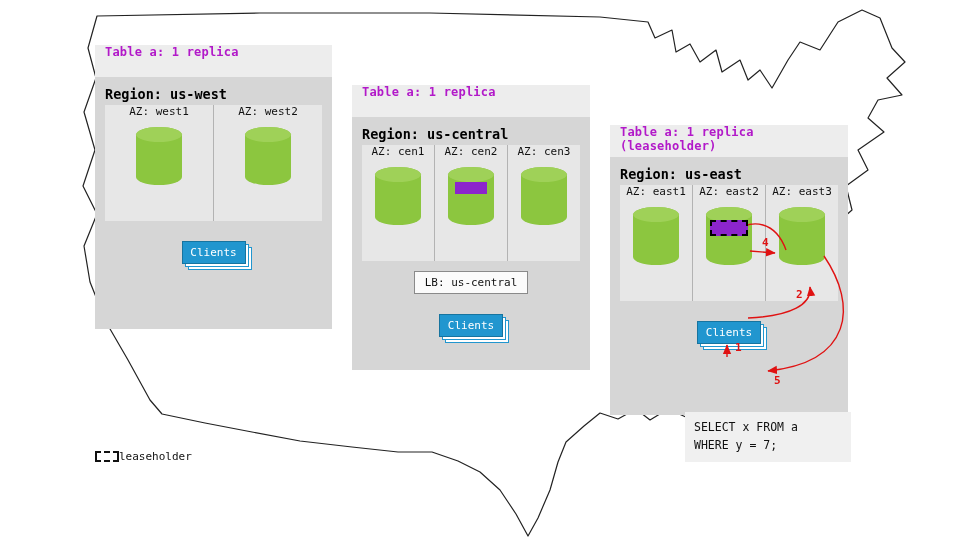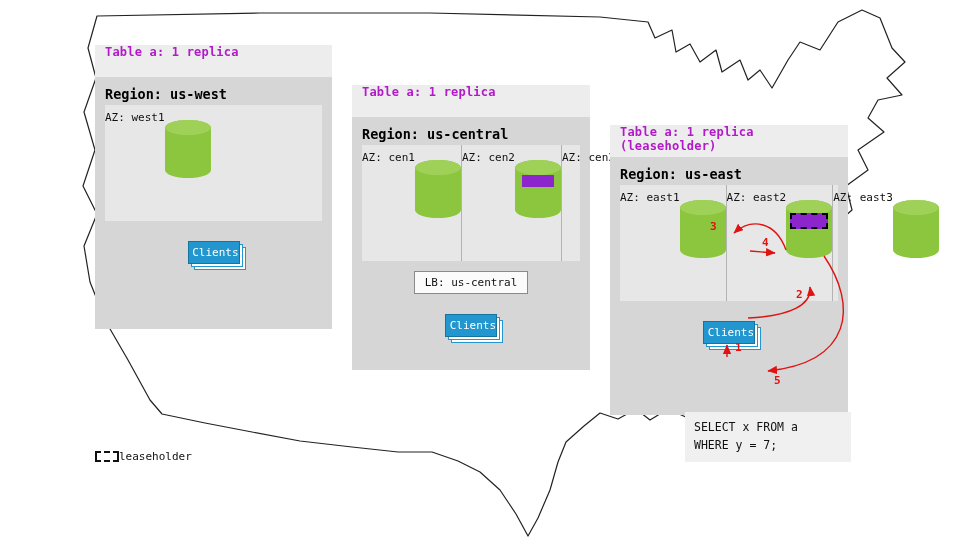--- a/index.html
+++ b/index.html
@@ -10,35 +10,35 @@
 
   
   .panel{position:absolute;background:#d6d6d6}
   .panel-west{left:95px;top:45px;width:237px;height:284px}
   .panel-central{left:352px;top:85px;width:238px;height:285px}
   .panel-east{left:610px;top:125px;width:238px;height:290px}
   .panel-header{height:32px;background:#ededed;display:flex;align-items:flex-start;padding:0 10px;
                 font-size:12px;font-weight:bold;color:#b219c9;letter-spacing:.2px}
   .region-title{padding:9px 10px 3px;font-size:13.5px;font-weight:bold;color:#000}
   .az-box{margin:0 10px;background:#e7e7e7;display:flex;height:116px}
-  .az-col{flex:1;display:flex;flex-direction:row;padding-top:6px}
+  .az-col{flex:1;display:flex;flex-direction:column;align-items:center;}
   .az-col + .az-col{border-left:1px solid #b3b3b3}
   .az-label{font-size:11px;white-space:nowrap}
 
   
   .cyl{position:relative;width:46px;height:58px;margin-top:9px}
   .cyl-body{position:absolute;left:0;top:0;width:46px;height:58px;background:#8cc63f;border-radius:23px/8px}
   .cyl-top{position:absolute;left:0;top:0;width:46px;height:15px;background:#9fd158;border-radius:50%}
   .replica{position:absolute;left:7px;top:15px;width:32px;height:12px;background:#8c25cc;z-index:2}
   .replica.leaseholder{left:4px;top:13px;width:38px;height:16px;border:2px dashed #000}
 
   .lb{margin:10px auto 0;width:max-content;min-width:96px;background:#fbfbfb;border:1px solid #8a8a8a;
       font-size:11px;text-align:center;padding:4px 10px}
-  .clients{margin:20px auto 0;width:52px;background:#2196cf;border:1px solid #17749f;color:#fff;
-           font-size:11px;text-align:right;padding:4px 0;position:relative;
+  .clients{margin:20px auto 0;width:64px;background:#2196cf;border:1px solid #17749f;color:#fff;
+           font-size:11px;text-align:center;padding:4px 0;position:relative;
            box-shadow:3px 3px 0 -1px #ffffff,3px 3px 0 0 #2196cf,6px 6px 0 -1px #ffffff,6px 6px 0 0 #2196cf}
 
   
   .flow-label{position:absolute;color:#e01212;font-size:11px;font-weight:bold}
   .fl-1{left:735px;top:341px}
   .fl-2{left:796px;top:288px}
   .fl-3{left:710px;top:220px}
   .fl-4{left:762px;top:236px}
   .fl-5{left:774px;top:374px}
 
@@ -67,20 +67,27 @@
   </svg>
 
   <section class="panel panel-west">
     <div class="panel-header">
       <span>Table a: 1 replica</span>
     </div>
     <div class="region-title">Region: us-west</div>
     <div class="az-box">
       <div class="az-col">
         <div class="az-label">AZ: west1</div>
+        <div class="cyl">
+          <div class="cyl-body"></div>
+          <div class="cyl-top"></div>
+        </div>
+      </div>
+      <div class="az-col">
+        <div class="az-label">AZ: west2</div>
         <div class="cyl">
           <div class="cyl-body"></div>
           <div class="cyl-top"></div>
         </div>
       </div>
     </div>
     <div class="clients">Clients</div>
   </section>
 
   <section class="panel panel-central">

